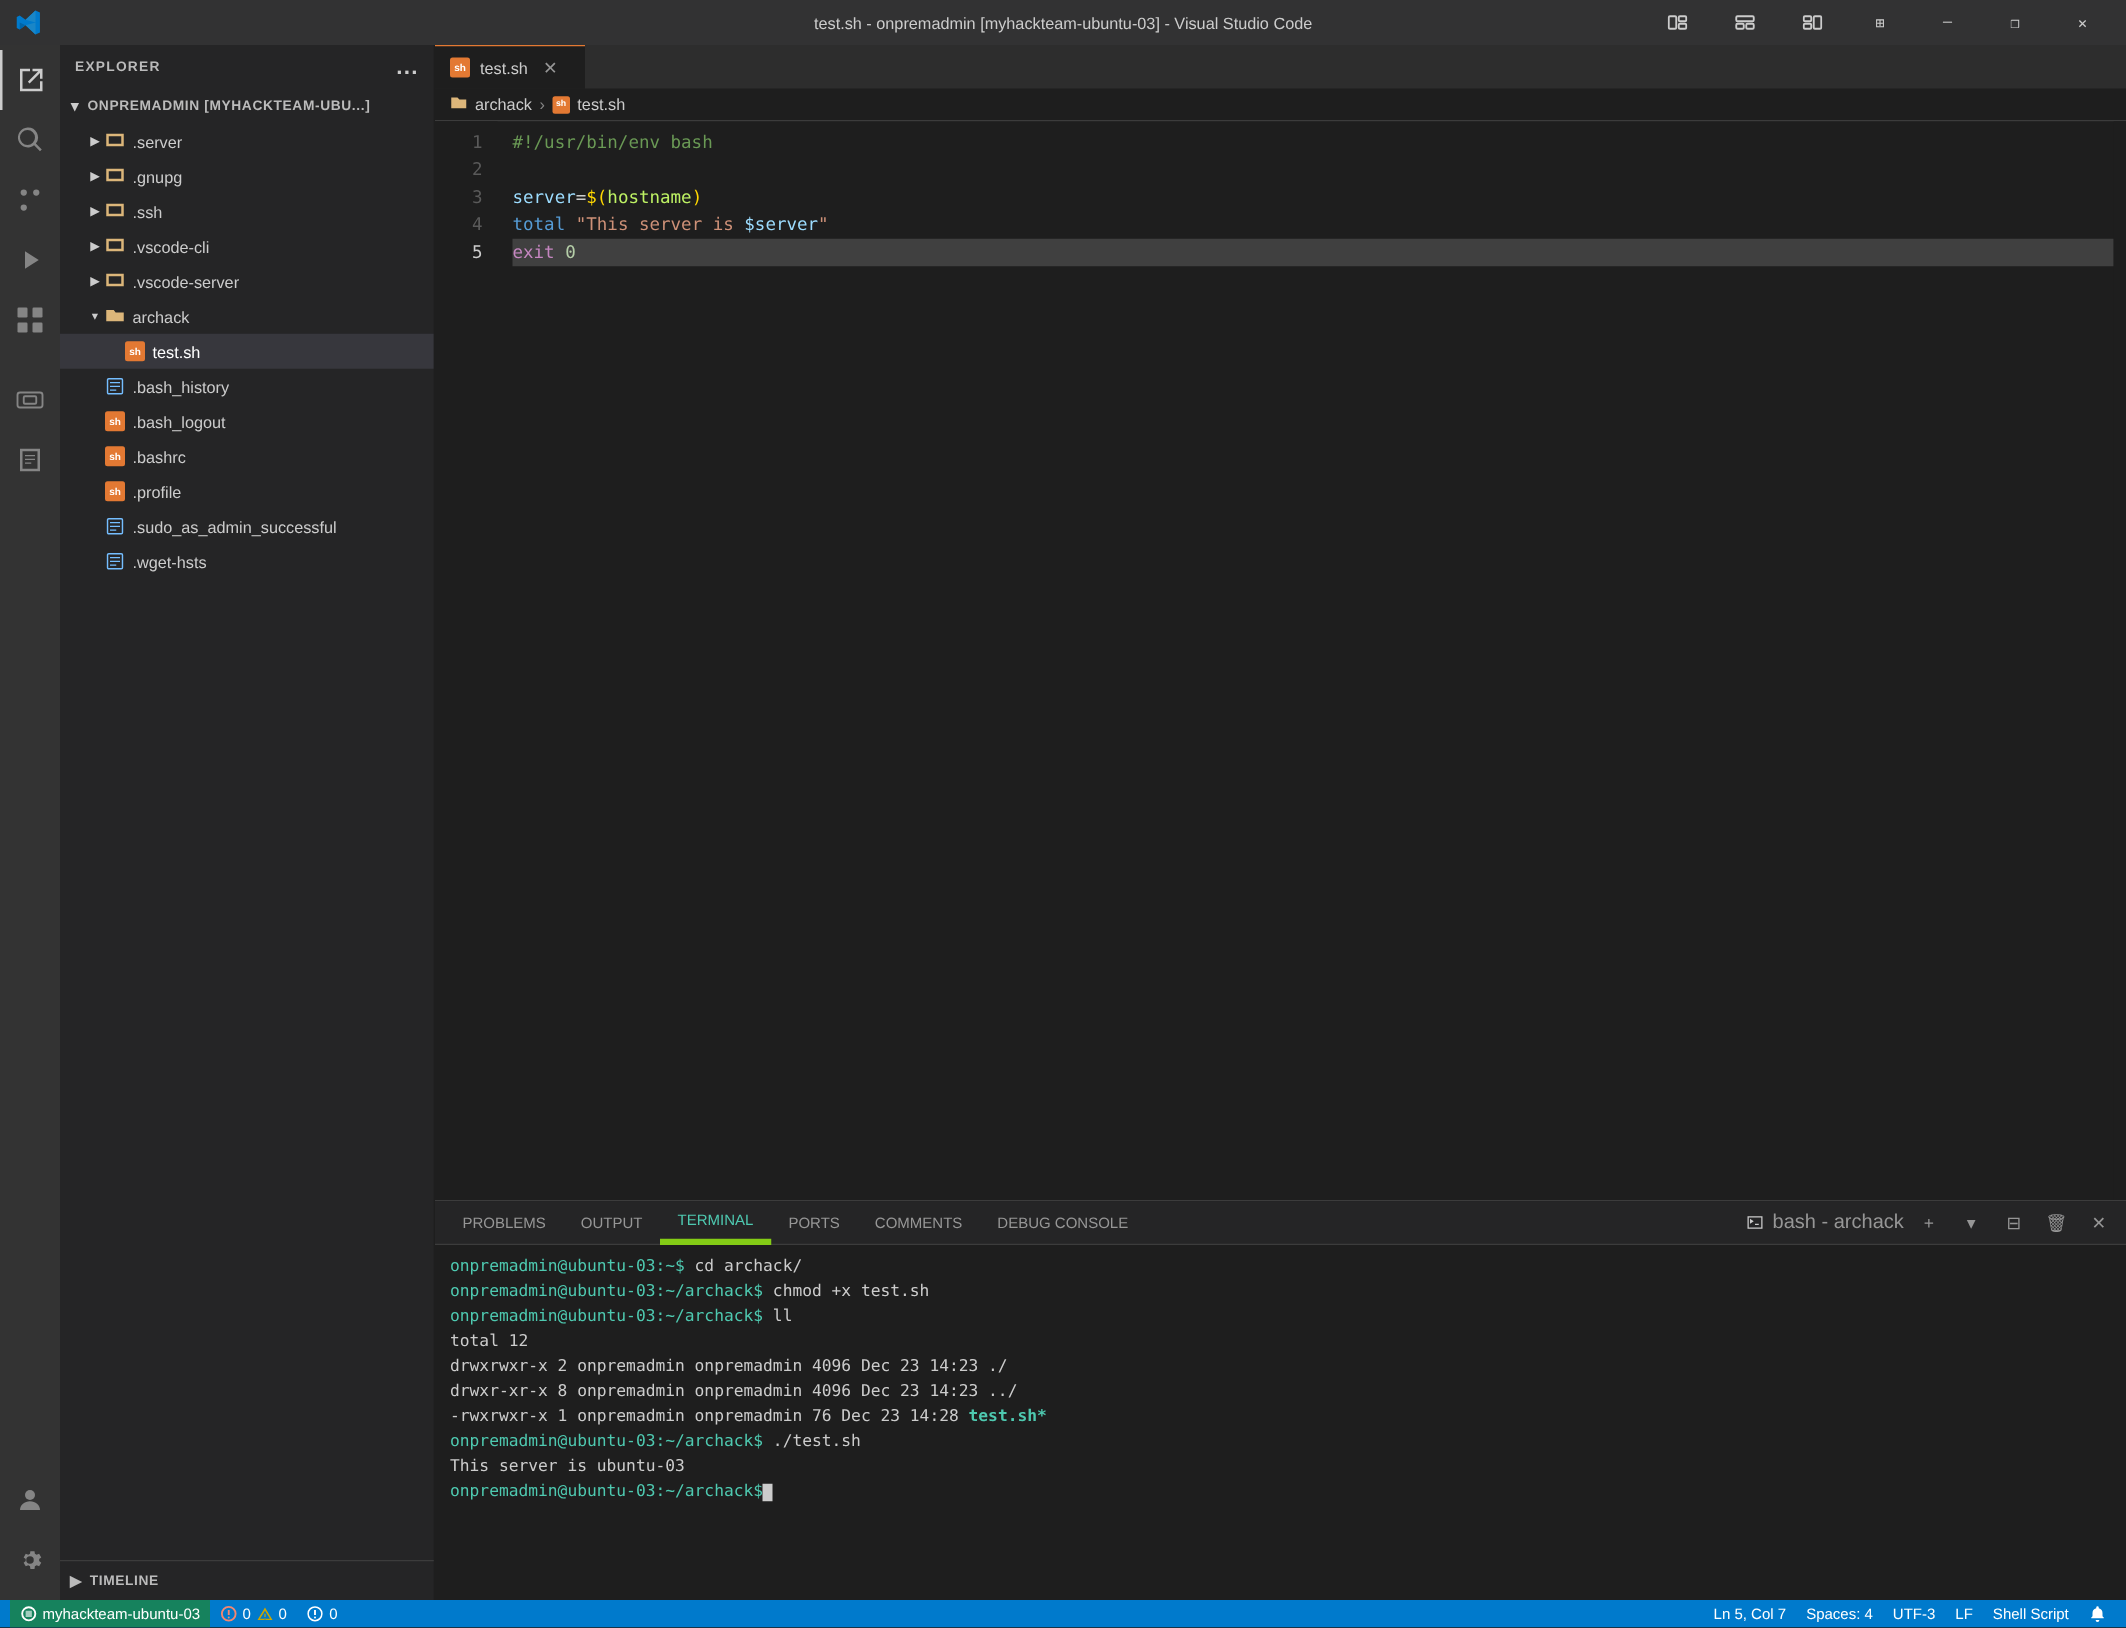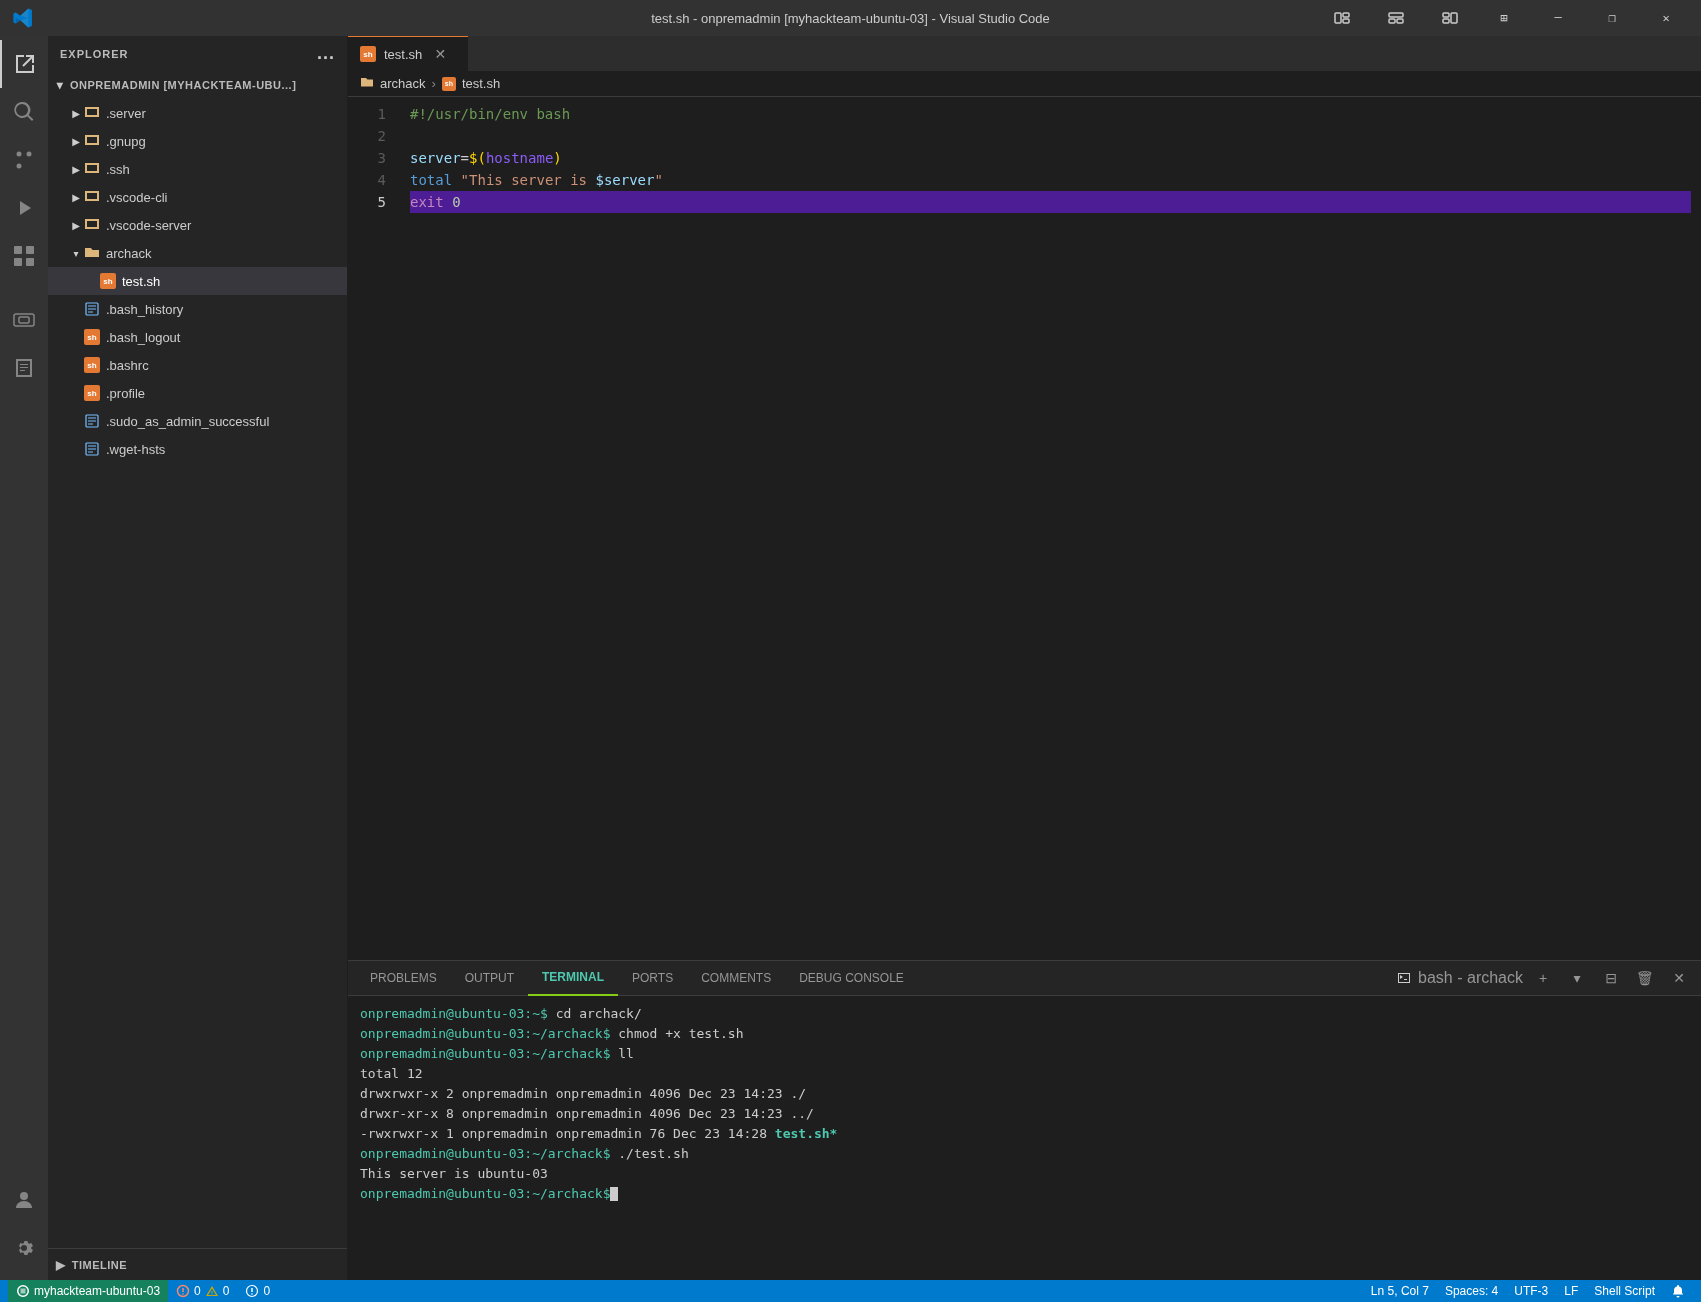--- a/index.html
+++ b/index.html
@@ -283,22 +283,21 @@
       align-items: center;
       padding: 0 14px;
       font-size: 12px;
       font-family: 'Segoe UI', sans-serif;
       color: #969696;
       cursor: pointer;
       border-bottom: 1px solid transparent;
     }
     .panel-tab.terminal-active {
       color: #4ec9b0;
-      border-bottom: 2px solid #84cc16;
-      font-weight: bold;
+      border-bottom: 5px solid #84cc16;
     }
     .panel-right-controls {
       margin-left: auto;
       display: flex;
       align-items: center;
       gap: 6px;
       color: #969696;
       font-size: 12px;
       font-family: 'Segoe UI', sans-serif;
     }
@@ -635,23 +634,23 @@
       <div id="line-numbers">
         <div class="line-num">1</div>
         <div class="line-num">2</div>
         <div class="line-num">3</div>
         <div class="line-num">4</div>
         <div class="line-num" style="color:#cccccc;">5</div>
       </div>
       <div id="code-area">
         <div class="code-line"><span class="sh-shebang">#!/usr/bin/env bash</span></div>
         <div class="code-line"></div>
-        <div class="code-line"><span style="color:#9cdcfe;">server</span><span style="color:#cccccc;">=</span><span style="color:#ffd700;">$(</span><span style="color:#8b5cf6;margin-top:28px;">hostname</span><span style="color:#ffd700;">)</span></div>
+        <div class="code-line"><span style="color:#9cdcfe;">server</span><span style="color:#cccccc;">=</span><span style="color:#ffd700;">$(</span><span style="color:#bef264;margin-top:28px;">hostname</span><span style="color:#ffd700;">)</span></div>
         <div class="code-line"><span style="color:#569cd6;">total</span><span style="color:#cccccc;"> </span><span style="color:#ce9178;">"This server is </span><span style="color:#9cdcfe;">$server</span><span style="color:#ce9178;">"</span></div>
-        <div class="code-line highlighted" style="background:#4c1d95;"><span style="color:#c586c0;">exit</span><span style="color:#cccccc;"> </span><span style="color:#b5cea8;">0</span></div>
+        <div class="code-line highlighted" style="background:#404040;"><span style="color:#c586c0;">exit</span><span style="color:#cccccc;"> </span><span style="color:#b5cea8;">0</span></div>
       </div>
       <div id="minimap"></div>
     </div>
 
     <div id="bottom-panel">
       <div id="panel-tabs">
         <div class="panel-tab">PROBLEMS</div>
         <div class="panel-tab">OUTPUT</div>
         <div class="panel-tab terminal-active">TERMINAL</div>
         <div class="panel-tab">PORTS</div>

